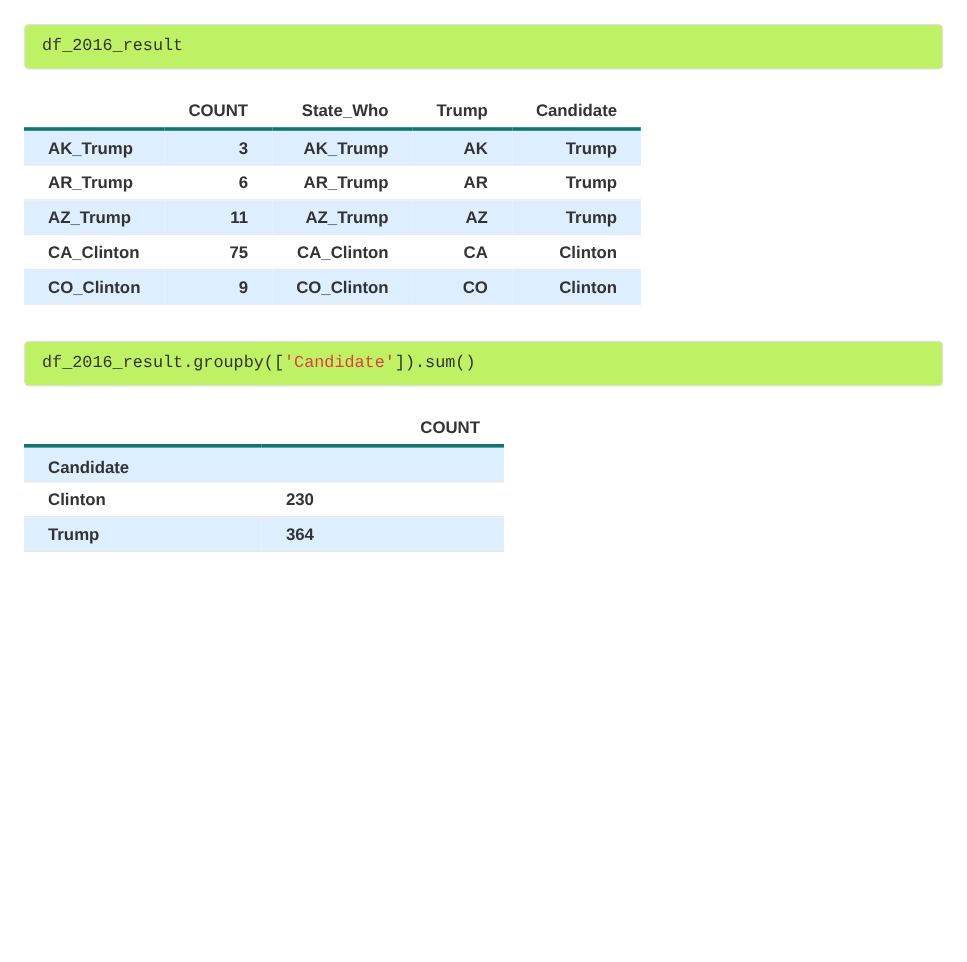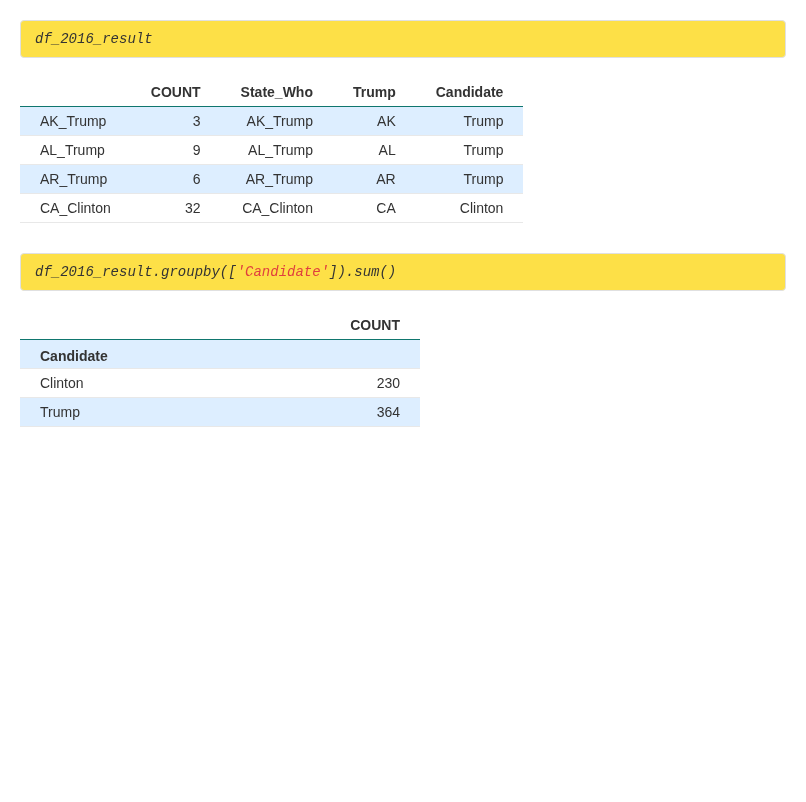--- a/index.html
+++ b/index.html
@@ -10,62 +10,62 @@
 
     body {
       background: #ffffff;
       font-family: -apple-system, BlinkMacSystemFont, 'Segoe UI', Helvetica, Arial, sans-serif;
       font-size: 14px;
       color: #333;
       padding: 20px;
     }
 
     .code-block {
-      background: #fde047;
+      background: #bef264;
       border: 1px solid #e0e0e0;
       border-radius: 4px;
       padding: 10px 14px;
       font-family: 'Courier New', Courier, monospace;
       font-size: 14px;
       color: #333;
       margin-bottom: 20px;
-      font-style: italic;
     }
 
     .code-block .red {
       color: #e03e3e;
     }
 
     .dataframe-wrapper {
       margin-bottom: 30px;
       overflow-x: auto;
     }
 
     table {
       border-collapse: collapse;
       min-width: 400px;
     }
 
     table thead th {
       font-weight: bold;
       text-align: right;
       padding: 6px 20px;
-      border-bottom: 1px solid #0f766e;
+      border-bottom: 3px solid #0f766e;
       font-size: 14px;
     }
 
     table thead th:first-child {
       text-align: left;
     }
 
     table tbody td {
       text-align: right;
       padding: 6px 20px;
       border-bottom: 1px solid #e8e8e8;
       font-size: 14px;
+      font-weight: bold;
     }
 
     table tbody td:first-child {
       text-align: left;
     }
 
     table tbody tr:nth-child(odd) {
       background-color: #ddeeff;
     }
 
@@ -75,21 +75,21 @@
 
     .table2 thead th {
       text-align: right;
     }
 
     .table2 thead th:first-child {
       text-align: left;
     }
 
     .table2 tbody td {
-      text-align: right;
+      text-align: left;
     }
 
     .table2 tbody td:first-child {
       text-align: left;
     }
 
     .table2 tbody tr {
       background-color: #ffffff;
     }
 
@@ -119,38 +119,45 @@
     </thead>
     <tbody id="table1-body">
     <tr>
           <td>AK_Trump</td>
           <td>3</td>
           <td>AK_Trump</td>
           <td>AK</td>
           <td>Trump</td>
         </tr>
         <tr>
-          <td>AL_Trump</td>
-          <td>9</td>
-          <td>AL_Trump</td>
-          <td>AL</td>
-          <td>Trump</td>
-        </tr>
-        <tr>
           <td>AR_Trump</td>
           <td>6</td>
           <td>AR_Trump</td>
           <td>AR</td>
           <td>Trump</td>
         </tr>
         <tr>
+          <td>AZ_Trump</td>
+          <td>11</td>
+          <td>AZ_Trump</td>
+          <td>AZ</td>
+          <td>Trump</td>
+        </tr>
+        <tr>
           <td>CA_Clinton</td>
-          <td>32</td>
+          <td>75</td>
           <td>CA_Clinton</td>
           <td>CA</td>
+          <td>Clinton</td>
+        </tr>
+        <tr>
+          <td>CO_Clinton</td>
+          <td>9</td>
+          <td>CO_Clinton</td>
+          <td>CO</td>
           <td>Clinton</td>
         </tr>
       </tbody>
   </table>
 </div>
 
 <div class="code-block">
   <span>df_2016_result.groupby([</span><span class="red">'Candidate'</span><span>]).sum()</span>
 </div>
 

